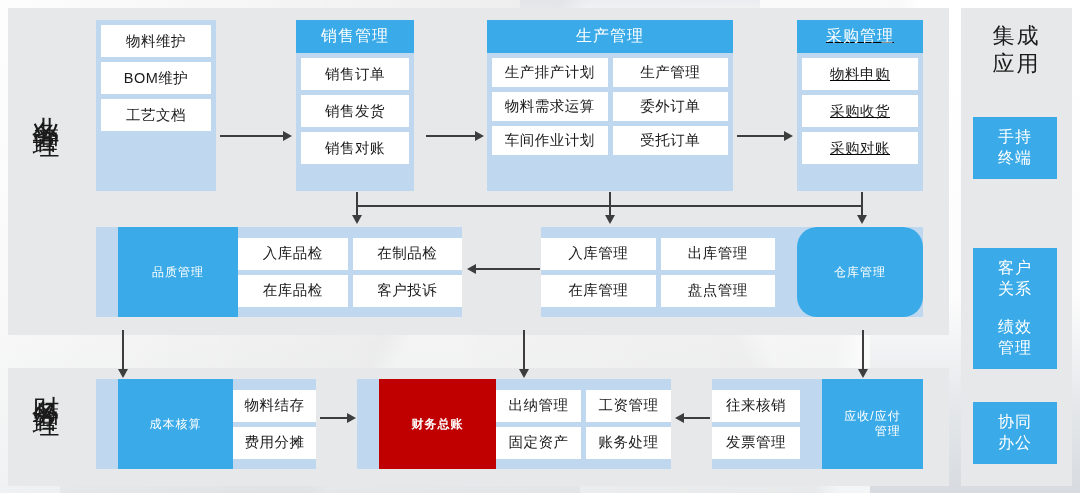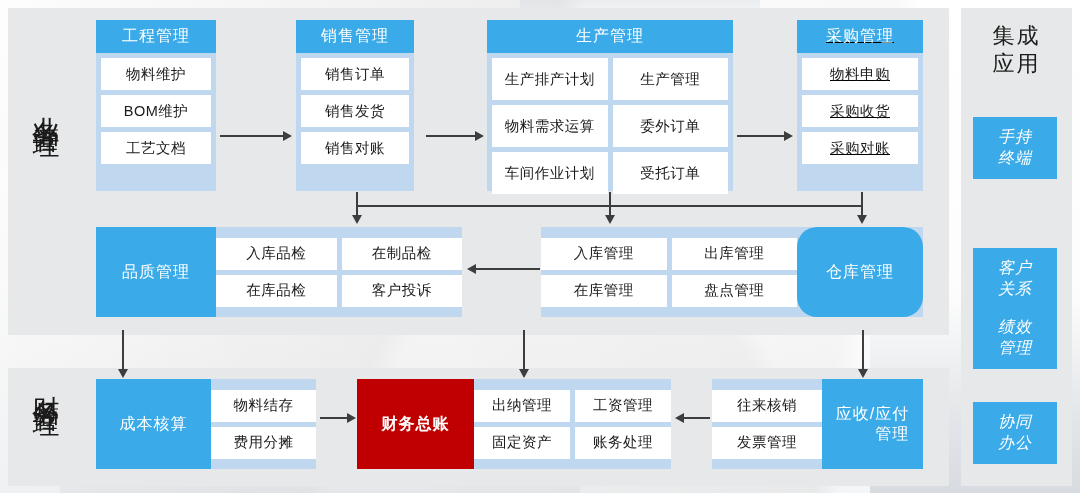--- a/index.html
+++ b/index.html
@@ -60,48 +60,49 @@
     box-sizing:border-box;
   }
   .chip{
     background:#ffffff;color:#1a1a1a;
     display:flex;align-items:center;justify-content:center;
     font-size:14.5px;letter-spacing:.5px;
     box-sizing:border-box;
     white-space:nowrap;
   }
   .col1 .chip{width:100%;height:32px;}
-  .col2 .chip{width:calc(50% - 2.5px);height:42px;}
+  .col2 .chip{width:calc(50% - 2.5px);height:29px;}
 
   
   .sidecard{position:absolute;background:#bfd7ef;display:flex;box-sizing:border-box;}
   .side-block{
     background:#3aabe8;color:#ffffff;
     display:flex;align-items:center;justify-content:center;
-    text-align:center;font-size:16px;line-height:1.25;letter-spacing:1px;
+    text-align:center;font-size:12px;line-height:1.25;letter-spacing:1px;
     flex:0 0 auto;
+    margin-left:22px;
   }
   .side-block.red{background:#c00000;font-weight:bold;}
   .side-chips{
     flex:1 1 auto;display:flex;flex-wrap:wrap;
     padding:0;gap:5px;box-sizing:border-box;align-content:center;
   }
   .side-chips.c1 .chip{width:100%;height:32px;}
   .side-chips.c2 .chip{width:calc(50% - 2.5px);height:32px;}
 
   
   #int-title{
     position:absolute;left:961px;top:22px;width:111px;
     text-align:center;font-size:22px;line-height:1.28;color:#1a1a1a;letter-spacing:2px;
   }
   .app-tile{
     position:absolute;left:973px;width:84px;height:62px;
     background:#3aabe8;color:#ffffff;
     display:flex;align-items:center;justify-content:center;
-    text-align:center;font-size:16px;line-height:1.3;letter-spacing:1px;font-style:italic;
+    text-align:center;font-size:16px;line-height:1.3;letter-spacing:1px;
   }
 
   
   .ln{position:absolute;background:#3d3d3d;}
   .h{height:1.6px;}
   .v{width:1.6px;}
   .ah{position:absolute;width:0;height:0;
       border-top:5px solid transparent;border-bottom:5px solid transparent;}
   .ah.right{border-left:9px solid #3d3d3d;}
   .ah.left{border-right:9px solid #3d3d3d;}
@@ -116,21 +117,20 @@
 
   <div class="watermark"></div>
   <div class="wm-b1"></div>
   <div class="wm-b2"></div>
   <div class="wm-b3"></div>
 
   <div class="panel" id="biz-panel"></div>
   <div class="vlabel" id="biz-label">业务管理</div>
 
   <div class="card" style="left:96px;top:20px;width:120px;height:171px;">
-    <div class="card-head">工程管理</div>
     <div class="card-body col1">
       <div class="chip">物料维护</div>
       <div class="chip">BOM维护</div>
       <div class="chip">工艺文档</div>
     </div>
   </div>
 
   <div class="card" style="left:296px;top:20px;width:118px;height:171px;">
     <div class="card-head">销售管理</div>
     <div class="card-body col1">

